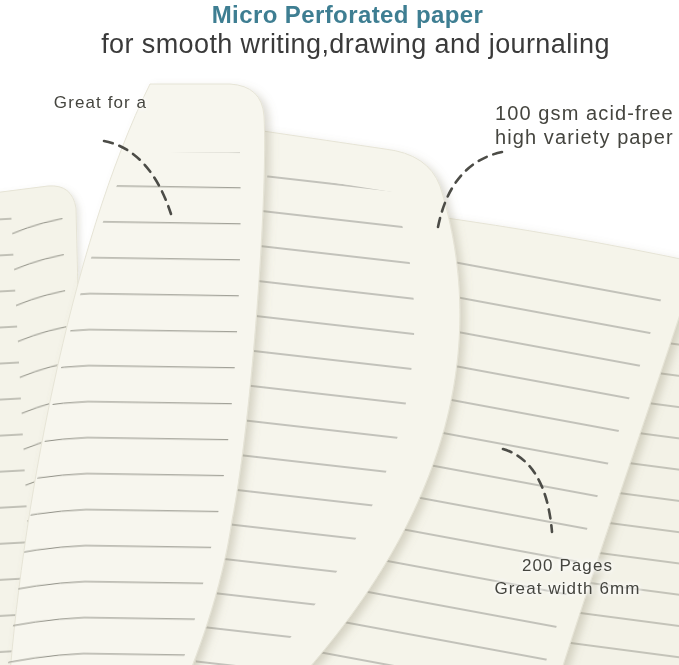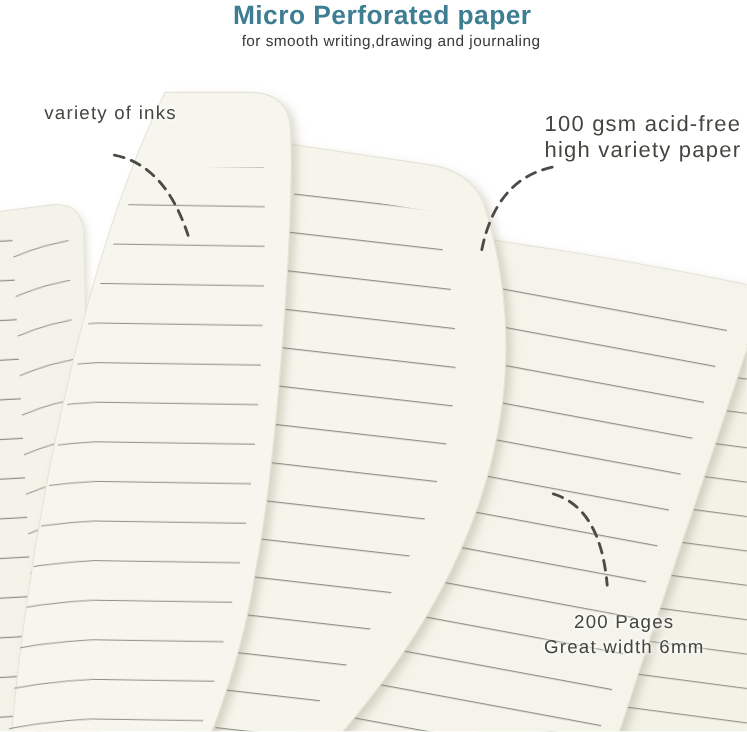--- a/index.html
+++ b/index.html
@@ -8,21 +8,21 @@
     font-family:"Liberation Sans", sans-serif;
   }
   .stage svg{position:absolute;left:0;top:0;}
   .txt{position:absolute;text-align:center;white-space:nowrap;}
   .headline{
     left:0;right:0;top:1px;
     font-size:24px;font-weight:bold;letter-spacing:0.4px;color:#3e7e92;padding-left:16px;
   }
   .subhead{
     left:0;right:0;top:29px;
-    font-size:14px;font-weight:400;letter-spacing:0.4px;color:#3a3a3a;margin-left:32px;
+    font-size:27px;font-weight:400;letter-spacing:0.4px;color:#3a3a3a;margin-left:32px;
   }
   .note{
     color:#45453f;font-size:17px;letter-spacing:1.1px;
     text-shadow:0 0 4px #fff,0 0 6px #fff,0 0 8px #fff;
   }
   .note-ink{left:18px;top:90px;width:165px;line-height:25.5px;}
   .note-quality{left:495px;top:101px;width:172px;line-height:24px;font-size:20px;}
   .note-pages{left:475px;top:542px;width:185px;line-height:22.5px;margin-top:13px;}
 </style>
 </head>
@@ -84,21 +84,21 @@
 
     <path d="M 104,141 Q 150,150 171,214" fill="none" stroke="#4c4c47" stroke-width="2.6" stroke-dasharray="9 7" stroke-linecap="round"></path>
     <path d="M 502,152 Q 451,163 438,227" fill="none" stroke="#4c4c47" stroke-width="2.6" stroke-dasharray="9 7" stroke-linecap="round"></path>
     <path d="M 503,449 Q 546,462 552,532" fill="none" stroke="#4c4c47" stroke-width="2.6" stroke-dasharray="9 7" stroke-linecap="round"></path>
   </svg>
 
   <div class="txt headline">Micro Perforated paper</div>
   <div class="txt subhead">for smooth writing,drawing and journaling</div>
 
   <div class="txt note note-ink">
-    <div>variety of inks</div>
+    <div>Great for a</div>
   </div>
 
   <div class="txt note note-quality">
     <div>100 gsm acid-free</div>
     <div>high variety paper</div>
   </div>
 
   <div class="txt note note-pages">
     <div>200 Pages</div>
     <div>Great width 6mm</div>

